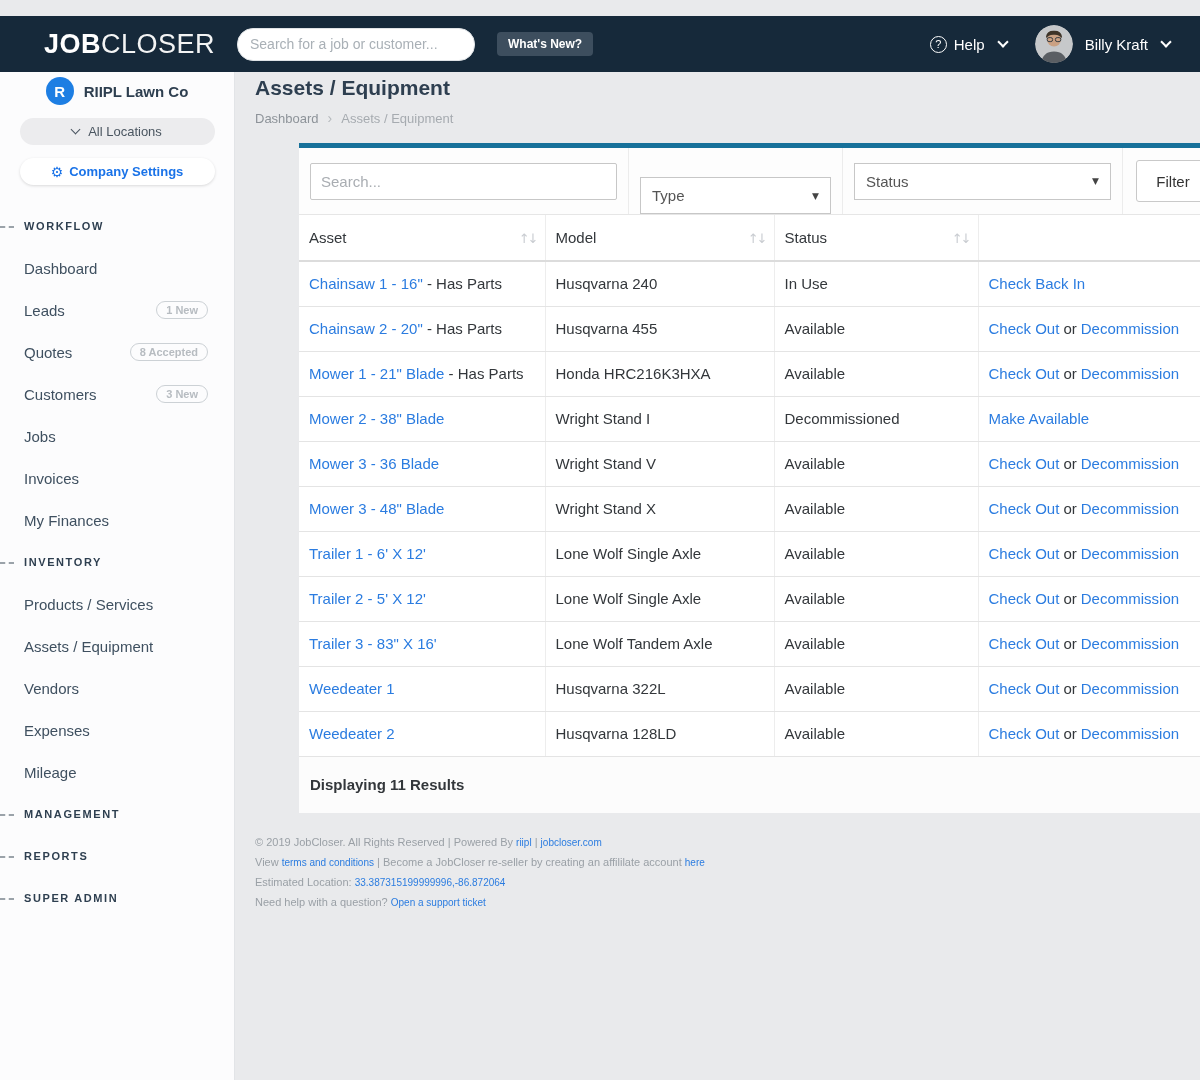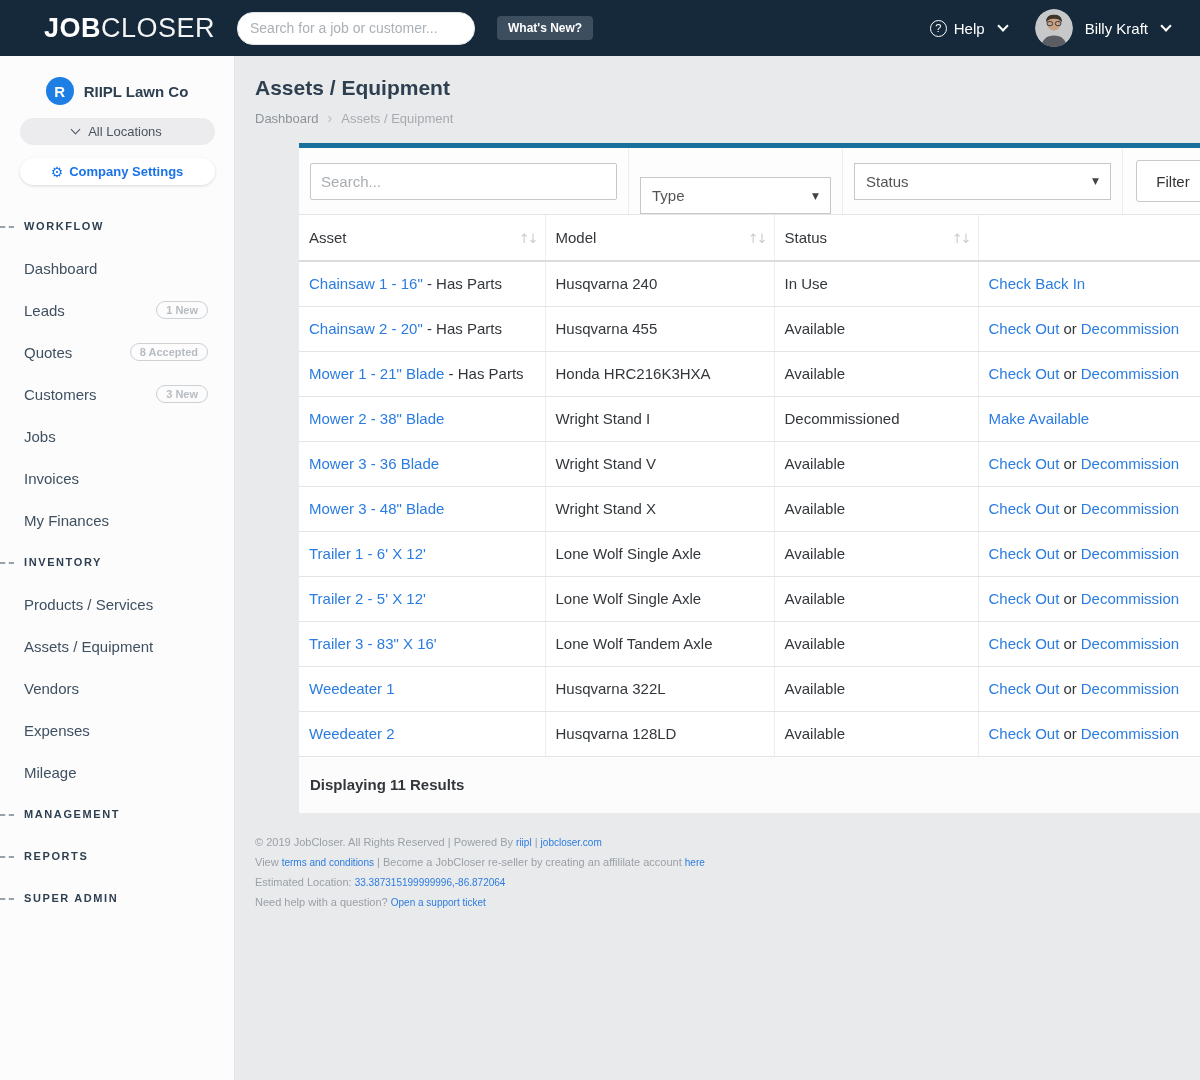--- a/index.html
+++ b/index.html
@@ -5,21 +5,21 @@
   * { box-sizing: border-box; }
   html,body { margin:0; padding:0; }
   body {
     width:1200px; height:1080px; position:relative; overflow:hidden;
     font-family:"Liberation Sans", sans-serif; background:#e9eaec;
   }
   a { text-decoration:none; color:#2b7ce0; cursor:pointer; }
 
   
   .navbar {
-    position:absolute; top:0; left:0; width:1200px; height:56px;
+    position:absolute; top:16px; left:0; width:1200px; height:56px;
     background:#16293a; display:flex; align-items:center;
     padding:0 30px 0 44px; z-index:20;
   }
   .logo { width:151px; font-size:27px; color:#fff; letter-spacing:.5px; white-space:nowrap; }
   .logo .heavy { font-weight:800; }
   .logo .light { font-weight:300; opacity:.95; }
   .nav-search {
     margin-left:42px; width:238px; height:33px; border:1px solid #dfe3e6; border-radius:16px;
     background:#fff; font-size:14px; color:#333; padding:0 12px; outline:none;
     font-family:"Liberation Sans", sans-serif;

